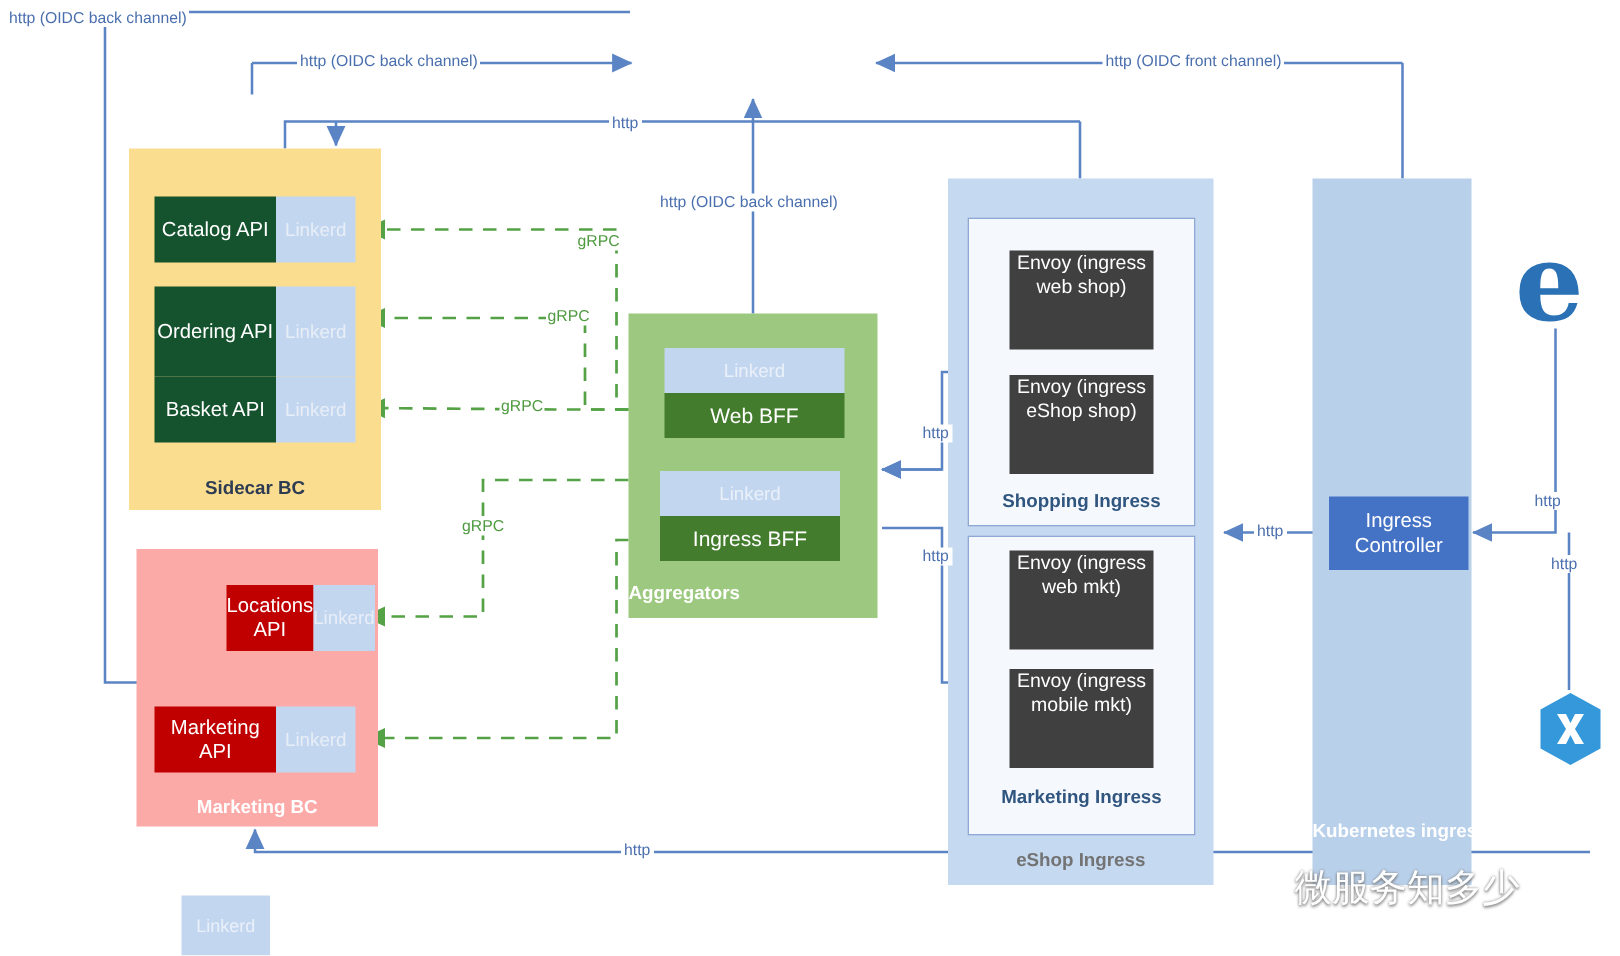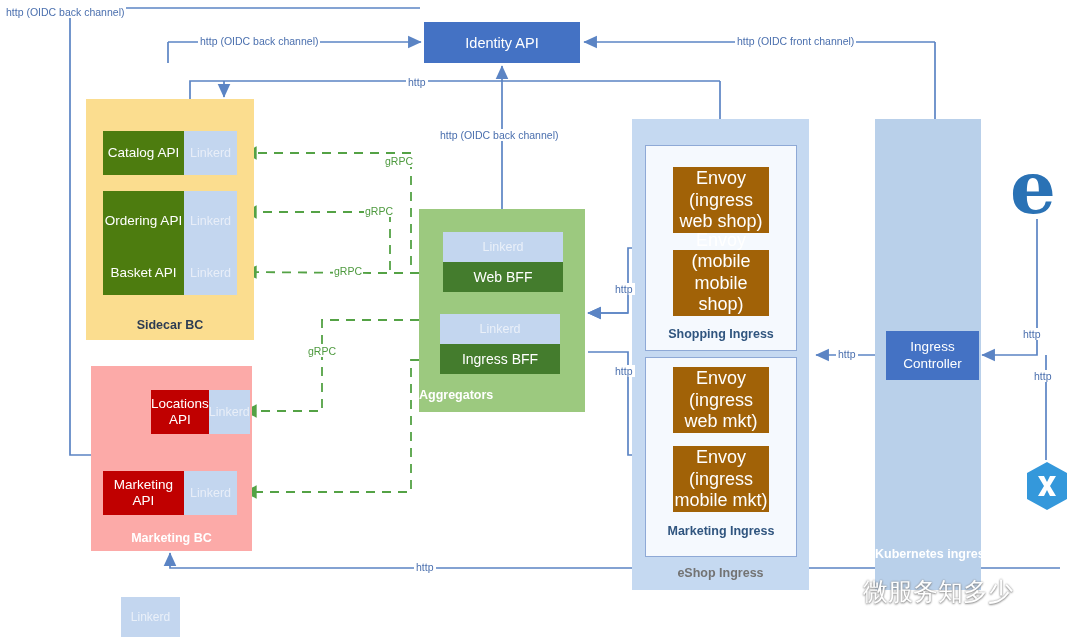--- a/index.html
+++ b/index.html
@@ -26,32 +26,32 @@
   .marketing-ing{ left:645px; top:357px; width:152px; height:200px; background:#f5f9fe; border:1.4px solid #8ea9d6; }
   .k8s-ingress  { left:875px; top:119px; width:106px; height:471px; background:#b9d0ea; }
 
   
   .svc { position:absolute; display:flex; }
   .svc .main { display:flex; align-items:center; justify-content:center; text-align:center;
                color:#ffffff; font-size:13.5px; line-height:1.18; }
   .svc .side { display:flex; align-items:center; justify-content:center;
                background:#c3d6ef; color:#e8eef8; font-size:12.5px; }
 
-  .gold .main { background:#4d7c0f; }
+  .gold .main { background:#14532d; }
   .red  .main { background:#c00000; }
 
   .bff { position:absolute; width:120px; }
   .bff .side { height:30px; display:flex; align-items:center; justify-content:center;
                background:#c3d6ef; color:#eaf0f9; font-size:12.5px; }
   .bff .main { height:30px; display:flex; align-items:center; justify-content:center;
                background:#447c2d; color:#ffffff; font-size:14px; }
 
-  .envoy { position:absolute; background:#a16207; color:#ffffff;
-           display:flex; align-items:flex-end; justify-content:center;
-           text-align:center; font-size:18px; line-height:1.2; }
+  .envoy { position:absolute; background:#404040; color:#ffffff;
+           display:flex; align-items:flex-start; justify-content:center;
+           text-align:center; font-size:13px; line-height:1.2; }
 
   .identity { position:absolute; left:424px; top:22px; width:156px; height:41px;
               background:#4472c4; color:#ffffff; display:flex;
               align-items:center; justify-content:center; font-size:14.5px; }
 
   .ingress-ctl { position:absolute; left:886px; top:331px; width:93px; height:49px;
               background:#4472c4; color:#ffffff; display:flex;
               align-items:center; justify-content:center; text-align:center;
               font-size:13.5px; line-height:1.2; }
 
@@ -144,23 +144,20 @@
 
       <path d="M419,273 L390,273 L390,212 L243,212" marker-end="url(#ahg)"></path>
 
       <path d="M419,273 L370,273 L243,272" marker-end="url(#ahg)"></path>
 
       <path d="M419,320 L322,320 L322,411 L243,411" marker-end="url(#ahg)"></path>
       <path d="M419,360 L411,360 L411,492 L243,492" marker-end="url(#ahg)"></path>
     </g>
   </svg>
 
-  <div class="identity">
-    <span>Identity API</span>
-  </div>
 
   <div class="node shopping-bc"></div>
   <div class="svc gold" style="left:103px; top:131px; width:134px; height:44px;">
     <div class="main" style="width:81px;">Catalog API</div>
     <div class="side" style="width:53px;">Linkerd</div>
   </div>
   <div class="svc gold" style="left:103px; top:191px; width:134px; height:60px;">
     <div class="main" style="width:81px;">Ordering API</div>
     <div class="side" style="width:53px;">Linkerd</div>
   </div>
@@ -192,21 +189,21 @@
   </div>
   <div class="cap white" style="left:419px; top:388px; width:166px; text-align:left;">Aggregators</div>
 
   <div class="node eshop-ingress"></div>
 
   <div class="node shopping-ing"></div>
   <div class="envoy" style="left:673px; top:167px; width:96px; height:66px;">
     <span>Envoy (ingress web shop)</span>
   </div>
   <div class="envoy" style="left:673px; top:250px; width:96px; height:66px;">
-    <span>Envoy (mobile mobile shop)</span>
+    <span>Envoy (ingress eShop shop)</span>
   </div>
   <div class="cap blue" style="left:645px; top:327px; width:152px; text-align:center;">Shopping Ingress</div>
 
   <div class="node marketing-ing"></div>
   <div class="envoy" style="left:673px; top:367px; width:96px; height:66px;">
     <span>Envoy (ingress web mkt)</span>
   </div>
   <div class="envoy" style="left:673px; top:446px; width:96px; height:66px;">
     <span>Envoy (ingress mobile mkt)</span>
   </div>

